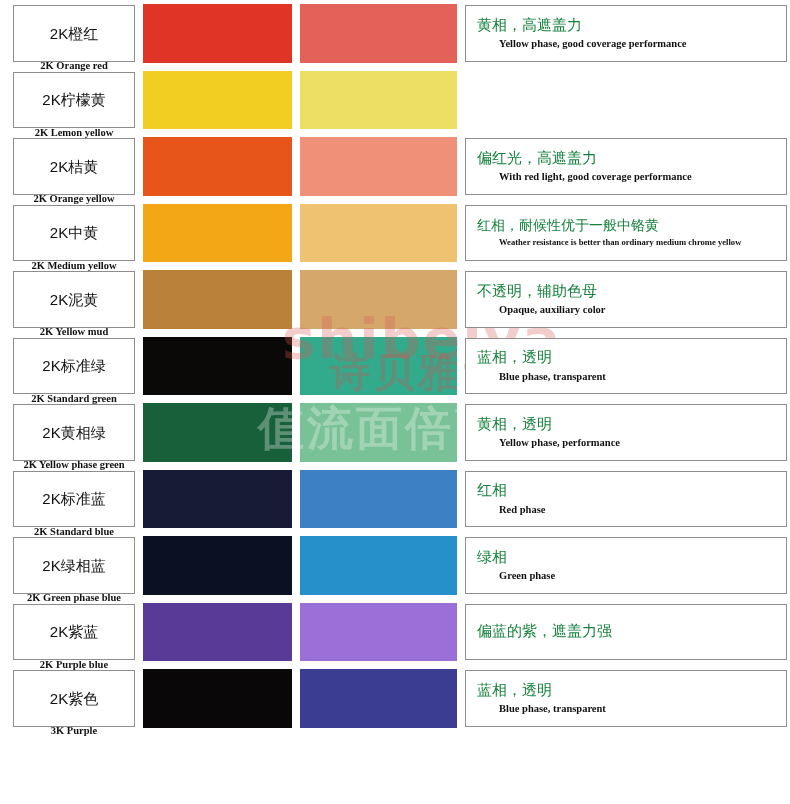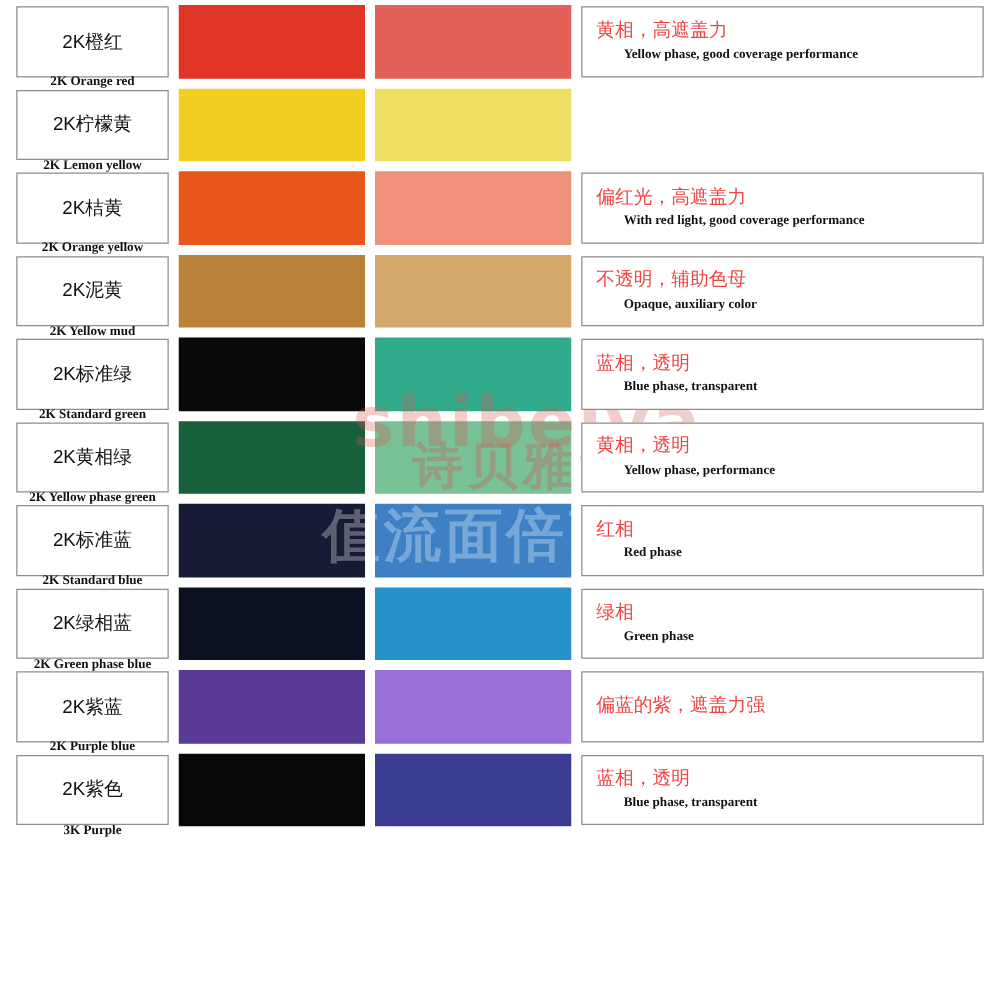--- a/index.html
+++ b/index.html
@@ -145,21 +145,21 @@
     flex-direction: column;
     justify-content: center;
     padding-left: 11px;
     padding-right: 6px;
     z-index: 8;
     position: relative;
   }
   .desc-cn {
     font-family: "Liberation Sans", "DejaVu Sans", sans-serif;
     font-size: 15px;
-    color: #ef4444;
+    color: #15803d;
     line-height: 1.25;
     white-space: nowrap;
   }
   .desc-en {
     font-family: "Liberation Serif", "DejaVu Serif", serif;
     font-weight: 700;
     font-size: 10.5px;
     color: #111111;
     line-height: 1.3;
     margin-top: 3px;
@@ -202,20 +202,32 @@
         </div>
         <div class="swatch swatch-mass" style="background: rgb(232, 85, 26);"></div>
         <div class="swatch swatch-tint" style="background: rgb(239, 145, 121);"></div>
         <div class="desc-cell">
           <div class="desc-cn">偏红光，高遮盖力</div>
           <div class="desc-en">With red light, good coverage performance</div>
         </div>
       </div>
       <div class="row">
         <div class="name-cell">
+          <div class="name-cn">2K中黄</div>
+          <div class="name-en">2K Medium yellow</div>
+        </div>
+        <div class="swatch swatch-mass" style="background: rgb(244, 167, 22);"></div>
+        <div class="swatch swatch-tint" style="background: rgb(239, 194, 114);"></div>
+        <div class="desc-cell">
+          <div class="desc-cn sm">红相，耐候性优于一般中铬黄</div>
+          <div class="desc-en xs">Weather resistance is better than ordinary medium chrome yellow</div>
+        </div>
+      </div>
+      <div class="row">
+        <div class="name-cell">
           <div class="name-cn">2K泥黄</div>
           <div class="name-en">2K Yellow mud</div>
         </div>
         <div class="swatch swatch-mass" style="background: rgb(185, 129, 58);"></div>
         <div class="swatch swatch-tint" style="background: rgb(214, 167, 106);"></div>
         <div class="desc-cell">
           <div class="desc-cn">不透明，辅助色母</div>
           <div class="desc-en">Opaque, auxiliary color</div>
         </div>
       </div>

